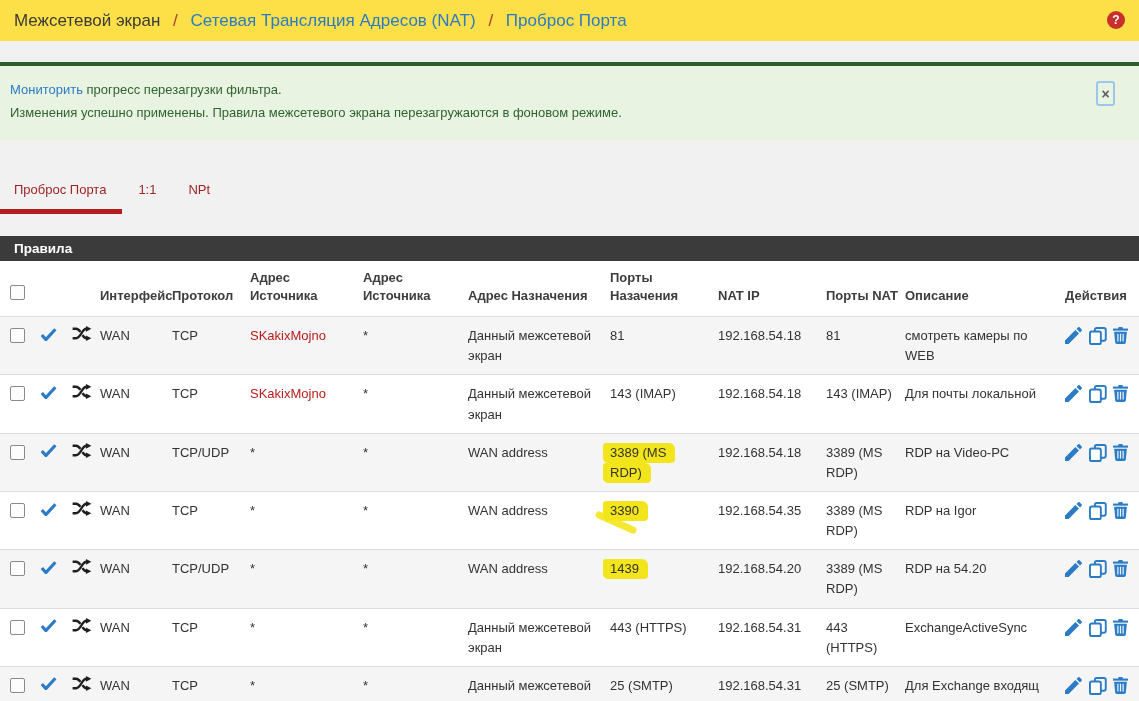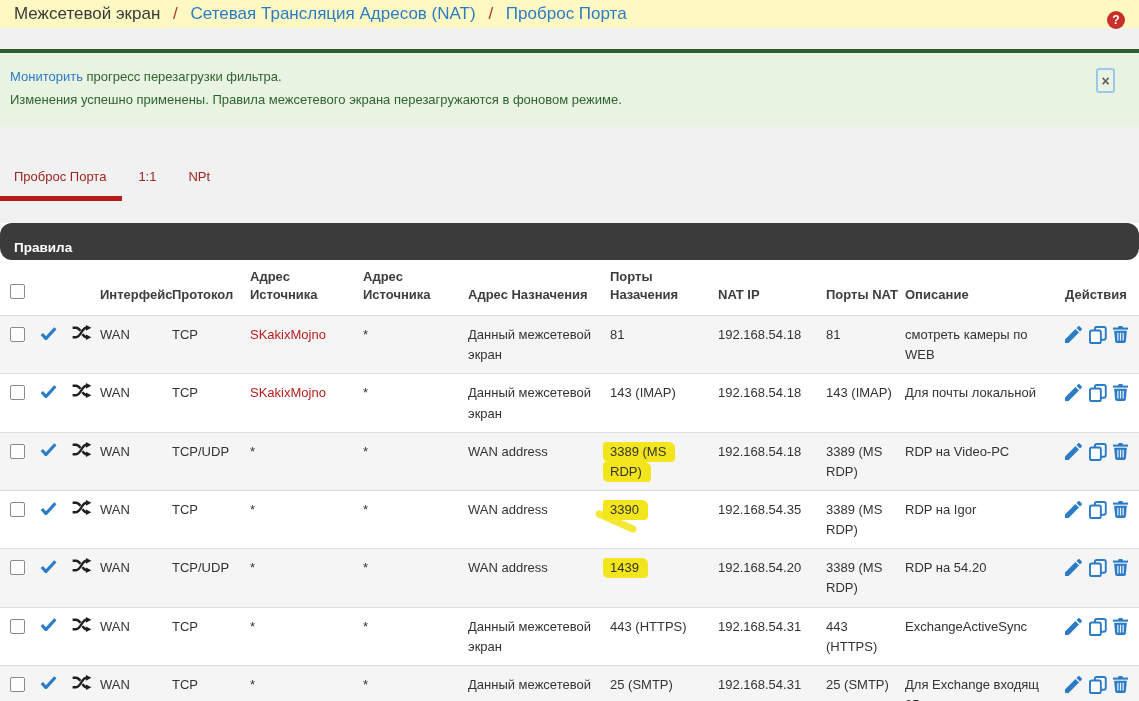--- a/index.html
+++ b/index.html
@@ -6,22 +6,22 @@
   html,body { width:1139px; height:701px; overflow:hidden; }
   body {
     font-family: "Liberation Sans", sans-serif;
     background:#f1f1f1;
     color:#333;
     font-size:13px;
   }
   
   .breadcrumb-bar {
     position:relative;
-    height:28px;
-    background:#fef9c3;
+    height:41px;
+    background:#fde047;
     display:flex;
     align-items:center;
     padding:0 14px;
     font-size:17px;
   }
   .bc-current { color:#3a3a3a; }
   .bc-sep { color:#b03a33; margin:0 8px; }
   .bc-link { color:#2b7bc5; text-decoration:none; cursor:pointer; }
   .help-badge {
     position:absolute; right:14px; top:11px;
@@ -65,22 +65,21 @@
     color:#9e2424;
     cursor:pointer;
   }
   .tabs li:first-child { padding-left:14px; }
   .tabs li.active { border-bottom:5px solid #b71c1c; }
   
   .panel { margin-top:22px; background:#fff; }
   .panel-heading {
     background:#3b3b3b; color:#fff;
     font-weight:bold; font-size:13.5px;
-    padding:17px 14px 5px;
-    border-radius:12px;
+    padding:5px 14px 5px;
   }
   table { width:1139px; border-collapse:collapse; table-layout:fixed; }
   thead tr { border-bottom:1px solid #dcdcdc; background:#fff; }
   th {
     text-align:left; vertical-align:bottom;
     font-weight:bold; color:#3d3d3d;
     padding:8px 10px 10px 0;
     line-height:1.45;
   }
   th.nowrap { white-space:nowrap; }

